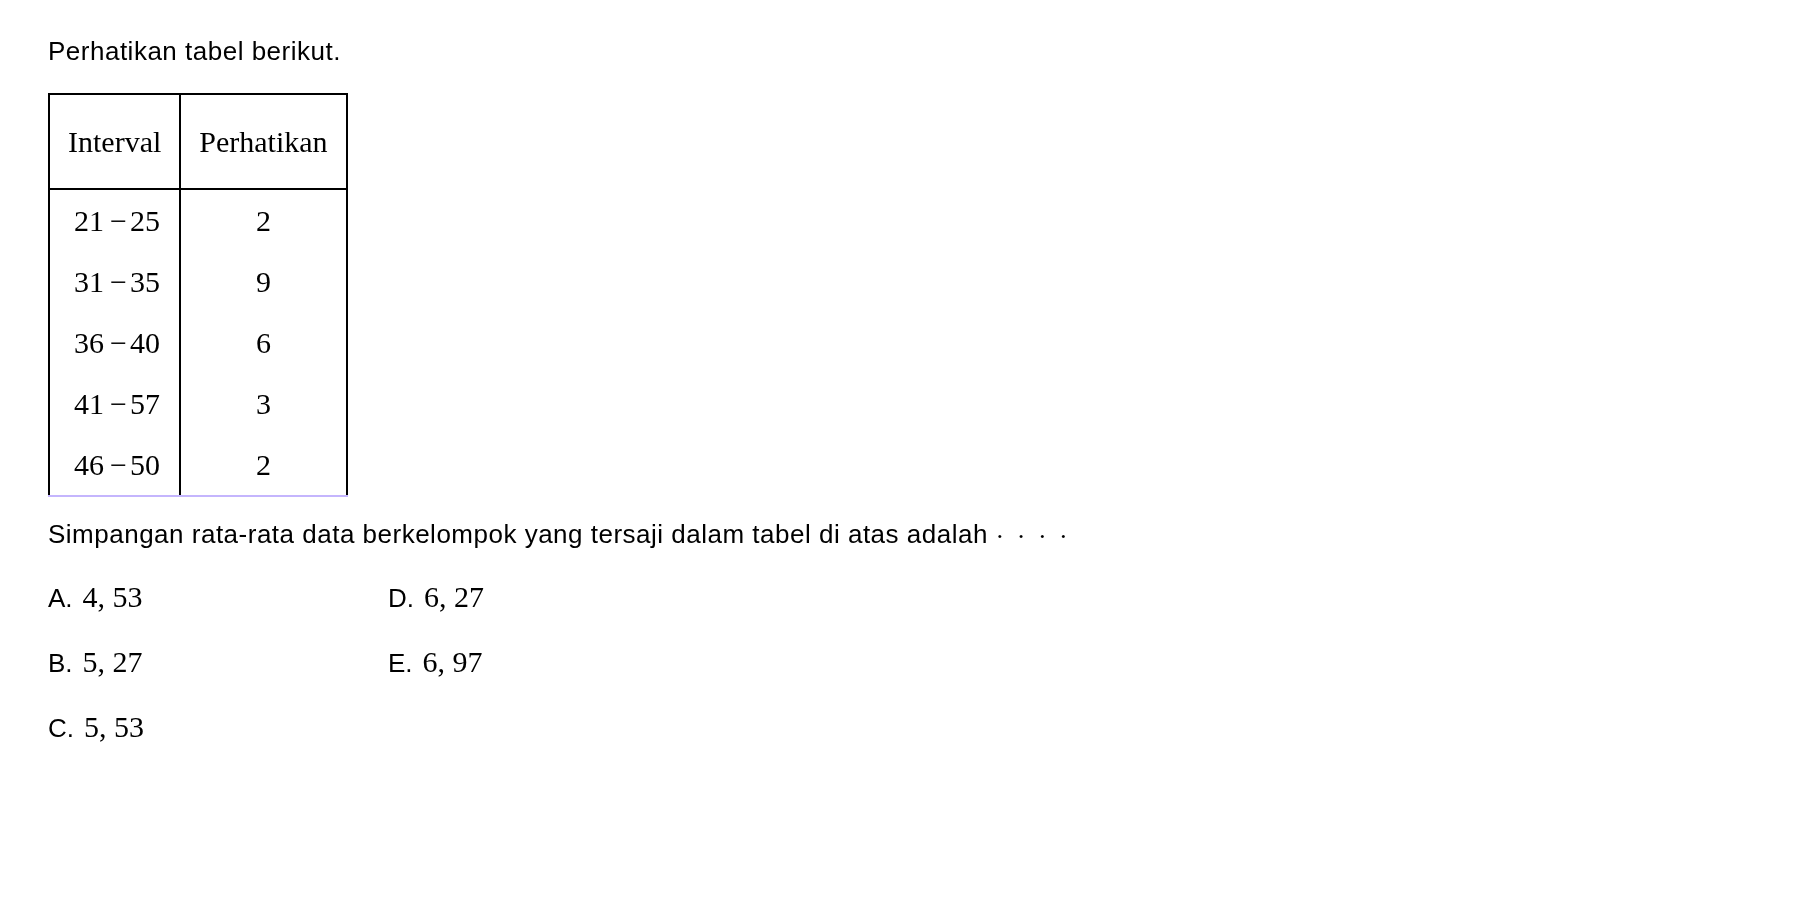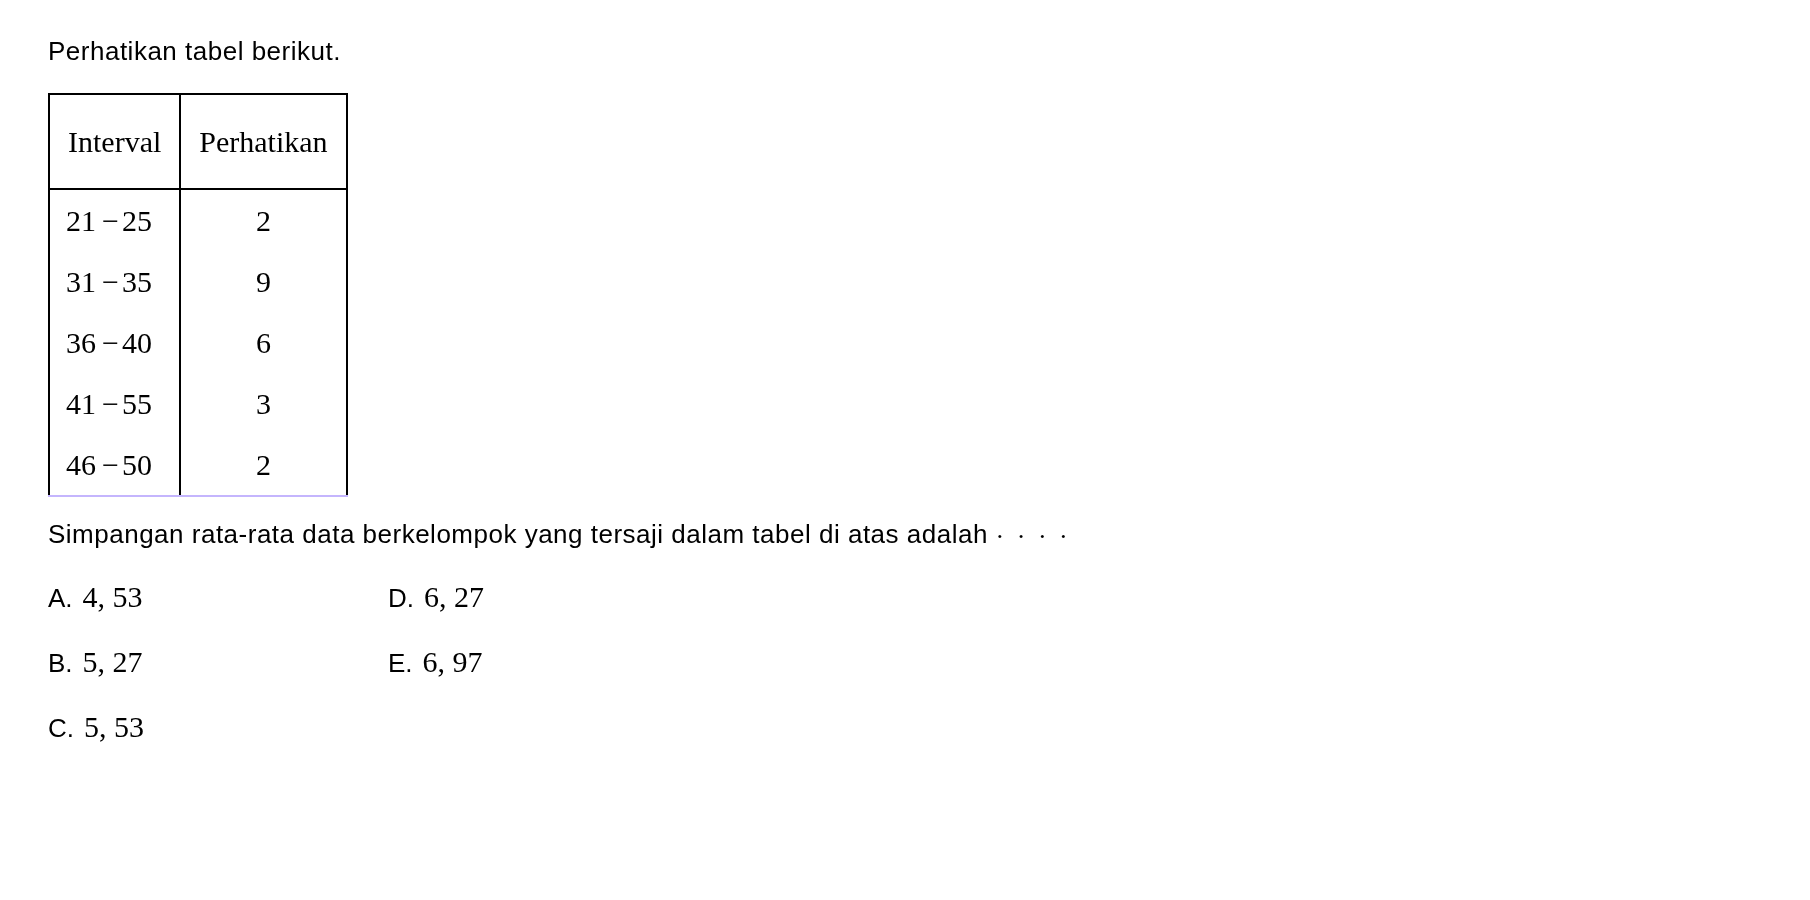--- a/index.html
+++ b/index.html
@@ -40,21 +40,21 @@
       padding: 8px 18px;
       text-align: center;
       border-top: none;
       border-bottom: none;
     }
     tbody tr:last-child td {
       border-bottom: 2px solid #c4b5fd;
     }
     td.interval {
       text-align: left;
-      padding-left: 16px;
+      padding-left: 24px;
       padding-right: 16px;
     }
     .minus {
       display: inline-block;
       width: 14px;
       text-align: center;
       margin: 0 6px;
     }
     .question {
       margin-bottom: 18px;
@@ -109,21 +109,21 @@
     </tr>
     <tr>
       <td class="interval"><span>31</span><span class="minus">−</span><span>35</span></td>
       <td>9</td>
     </tr>
     <tr>
       <td class="interval"><span>36</span><span class="minus">−</span><span>40</span></td>
       <td>6</td>
     </tr>
     <tr>
-      <td class="interval"><span>41</span><span class="minus">−</span><span>55</span></td>
+      <td class="interval"><span>41</span><span class="minus">−</span><span>57</span></td>
       <td>3</td>
     </tr>
     <tr>
       <td class="interval"><span>46</span><span class="minus">−</span><span>50</span></td>
       <td>2</td>
     </tr>
   </tbody>
 </table>
 
 <div class="question">

